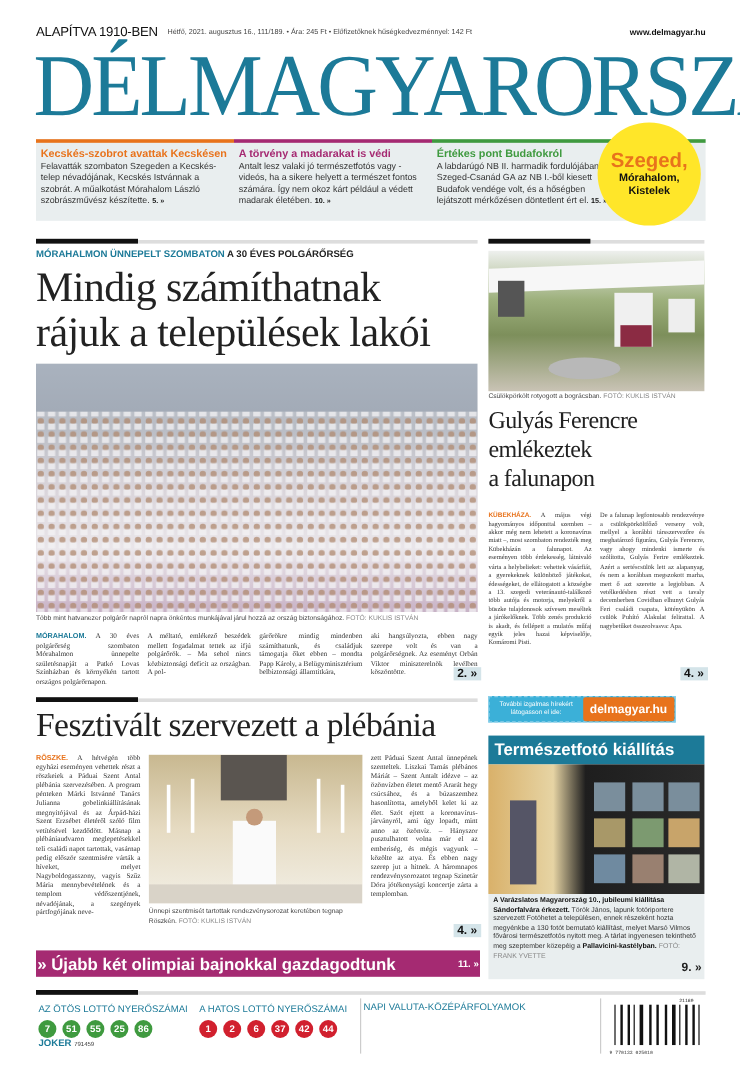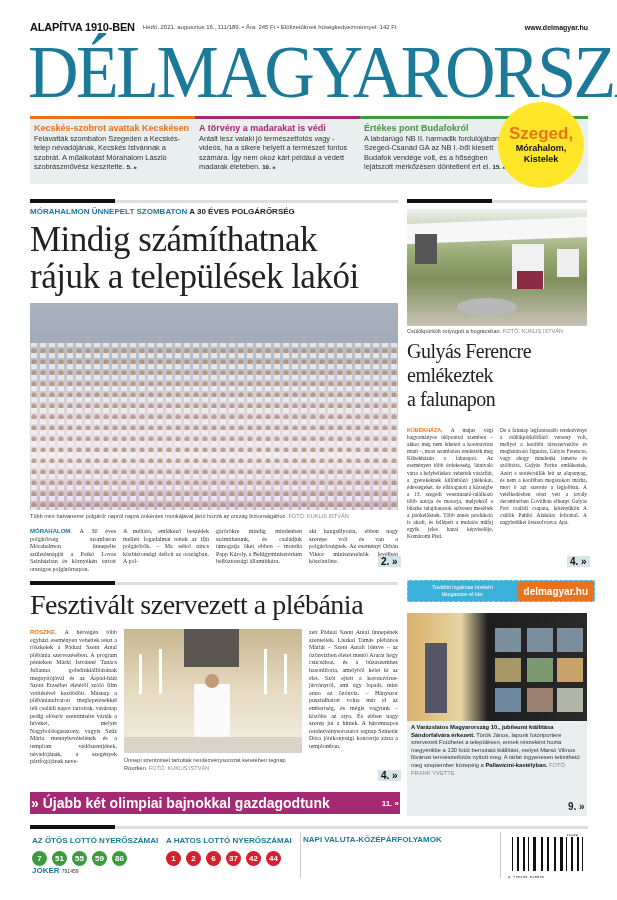--- a/index.html
+++ b/index.html
@@ -1,19 +1,19 @@
 <!DOCTYPE html>
 <html><head>
 <meta charset="utf-8">
 <style>
 *{box-sizing:border-box;margin:0;padding:0}
 body{width:617px;height:900px;background:#fff;font-family:"Liberation Sans",sans-serif;position:relative;overflow:hidden;color:#222}
 .abs{position:absolute}
 .topbar{left:30px;top:20px;width:558px;height:14px;display:flex;align-items:center}
-.founded{font-weight:bold;font-size:11px;color:#111;letter-spacing:-.2px;margin-right:8px}
+.founded{font-weight:normal;font-size:11px;color:#111;letter-spacing:-.2px;margin-right:8px}
 .issue{font-size:6px;color:#444}
 .site{margin-left:auto;font-size:7px;font-weight:bold;color:#111}
 .masthead{left:28px;top:36px;width:565px;height:70px;font-family:"Liberation Serif",serif;font-size:70px;color:#1c7a98;line-height:70px;letter-spacing:-2.5px;transform:scaleY(1.05);transform-origin:top left;white-space:nowrap}
 .teasers{left:30px;top:116px;width:558px;height:68px;background:#e9eeef;display:flex}
 .teaser{flex:0 0 165px;padding:4px 4px 0 4px;border-top:3px solid}
 .teaser h3{font-size:9px;font-weight:bold;line-height:11px;white-space:nowrap}
 .teaser p{font-size:7.4px;line-height:9.3px;color:#333}
 .teaser .ref{font-weight:bold;font-size:6px;color:#111}
 .badge{left:498px;top:102px;width:86px;height:86px;border-radius:50%;background:#ffe629;display:flex;flex-direction:column;align-items:center;justify-content:center;text-align:center}
 .badge .b1{font-size:17px;font-weight:bold;color:#e8731c;line-height:18px}
@@ -23,30 +23,30 @@
 .kicker{font-size:8px;font-weight:bold;text-transform:uppercase}
 .kicker .hl{color:#1c7a98}
 .h1{font-family:"Liberation Serif",serif;color:#222;letter-spacing:-.5px}
 .photo{overflow:hidden}
 .caption{font-size:5.6px;color:#444}
 .caption .credit{color:#888}
 .col{font-family:"Liberation Serif",serif;font-size:6px;line-height:7.6px;color:#333;text-align:justify}
 .col .place{color:#1c7a98;font-weight:bold;font-family:"Liberation Sans",sans-serif}
 .col .place.orange{color:#e8731c}
 .pageref{font-weight:bold;font-size:10px;background:#d4e4e9;padding:0 3px;color:#111}
-.promo{left:407px;top:580px;width:188px;height:22px;display:flex;border:1px dashed #8cd0ea;background:#3bb0d8}
+.promo{left:407px;top:580px;width:156px;height:22px;display:flex;border:1px dashed #8cd0ea;background:#3bb0d8}
 .promo .ptxt{flex:1;font-size:5.4px;color:#fff;text-align:center;display:flex;flex-direction:column;justify-content:center;line-height:7px}
 .promo .plink{background:#e8731c;color:#fff;font-weight:bold;font-size:10px;padding:0 6px;display:flex;align-items:center;border-radius:2px}
 .natbox{left:407px;top:613px;width:180px;height:203px;background:#e9eeef}
 .natbox .nh{background:#1c7a98;color:#fff;font-weight:bold;font-size:14px;padding:3px 5px;height:24px}
 .natcap{font-size:5.8px;line-height:7.6px;padding:3px 4px;color:#333}
 .natcap b{color:#111}
 .banner{left:30px;top:792px;width:370px;height:22px;background:#a52a72;color:#fff;font-weight:bold;font-size:14px;display:flex;align-items:center;padding:0 1px}
 .banner .ref{margin-left:auto;font-size:8px}
-.lotto-title{font-size:8px;font-weight:bold;color:#1c7a98;white-space:nowrap}
+.lotto-title{font-size:8px;font-weight:normal;color:#1c7a98;white-space:nowrap}
 .ball{display:inline-flex;width:15px;height:15px;border-radius:50%;color:#fff;font-weight:bold;font-size:8px;align-items:center;justify-content:center;margin-right:5px}
 .ball.g{background:#3f9a3f}
 .ball.r{background:#d1202e}
 .joker{font-size:8px;font-weight:bold;color:#1c7a98}
 .joker span{font-size:5px;color:#333;font-weight:normal}
 .fx{left:303px;top:835px;width:290px}
 .fxrow{display:flex}
 .fxcell{width:66px;text-align:center}
 .fxcell .lbl{font-size:5.6px;color:#444}
 .fxcell .val{font-size:13px;font-weight:bold;color:#111;white-space:nowrap}
@@ -157,20 +157,21 @@
 
 <div class="abs promo">
   <div class="ptxt">
     <span>További izgalmas hírekért</span>
     <span>látogasson el ide:</span>
   </div>
   <div class="plink">delmagyar.hu</div>
 </div>
 
 <div class="abs natbox">
+  <div class="nh">Természetfotó kiállítás</div>
   <div style="height:108px;background:linear-gradient(90deg,#d9b16a 0%,#e6d4a4 30%,#1e1e1e 45%,#2a2a2a 100%);position:relative">
     <svg width="180" height="108">
       <rect x="18" y="30" width="22" height="70" fill="#556"></rect>
       <g fill="#7a8e9c">
           <rect x="88" y="15" width="26" height="24"></rect>
           <rect x="120" y="15" width="26" height="24"></rect>
           <rect x="150" y="15" width="26" height="24"></rect>
           <rect x="88" y="45" width="26" height="24" fill="#a89868"></rect>
           <rect x="120" y="45" width="26" height="24" fill="#7c9a70"></rect>
           <rect x="150" y="45" width="26" height="24" fill="#c8a46a"></rect>
@@ -187,21 +188,21 @@
 <div class="abs" style="left:568px;top:801px;font-weight:bold;font-size:10px">9. »</div>
 
 <div class="abs banner">
   <span>» Újabb két olimpiai bajnokkal gazdagodtunk</span>
   <span class="ref">11. »</span>
 </div>
 
 <div class="abs rule" style="left:30px;top:826px;width:558px"></div>
 <div class="abs" style="left:32px;top:836px">
   <div class="lotto-title">AZ ÖTÖS LOTTÓ NYERŐSZÁMAI</div>
-  <div style="margin-top:2px" id="five-balls"><span class="ball g">7</span><span class="ball g">51</span><span class="ball g">55</span><span class="ball g">59</span><span class="ball g">86</span></div>
+  <div style="margin-top:2px" id="five-balls"><span class="ball g">7</span><span class="ball g">51</span><span class="ball g">55</span><span class="ball g">25</span><span class="ball g">86</span></div>
   <div class="joker"><span style="font-size:8px;font-weight:bold;color:#1c7a98">JOKER</span> <span>791459</span></div>
 </div>
 <div class="abs" style="left:166px;top:836px">
   <div class="lotto-title">A HATOS LOTTÓ NYERŐSZÁMAI</div>
   <div style="margin-top:2px" id="six-balls"><span class="ball r">1</span><span class="ball r">2</span><span class="ball r">6</span><span class="ball r">37</span><span class="ball r">42</span><span class="ball r">44</span></div>
 </div>
 <div class="abs" style="left:300px;top:832px;width:1px;height:46px;background:#ccc"></div>
 
 <div class="abs fx">
   <div class="lotto-title">NAPI VALUTA-KÖZÉPÁRFOLYAMOK</div>

